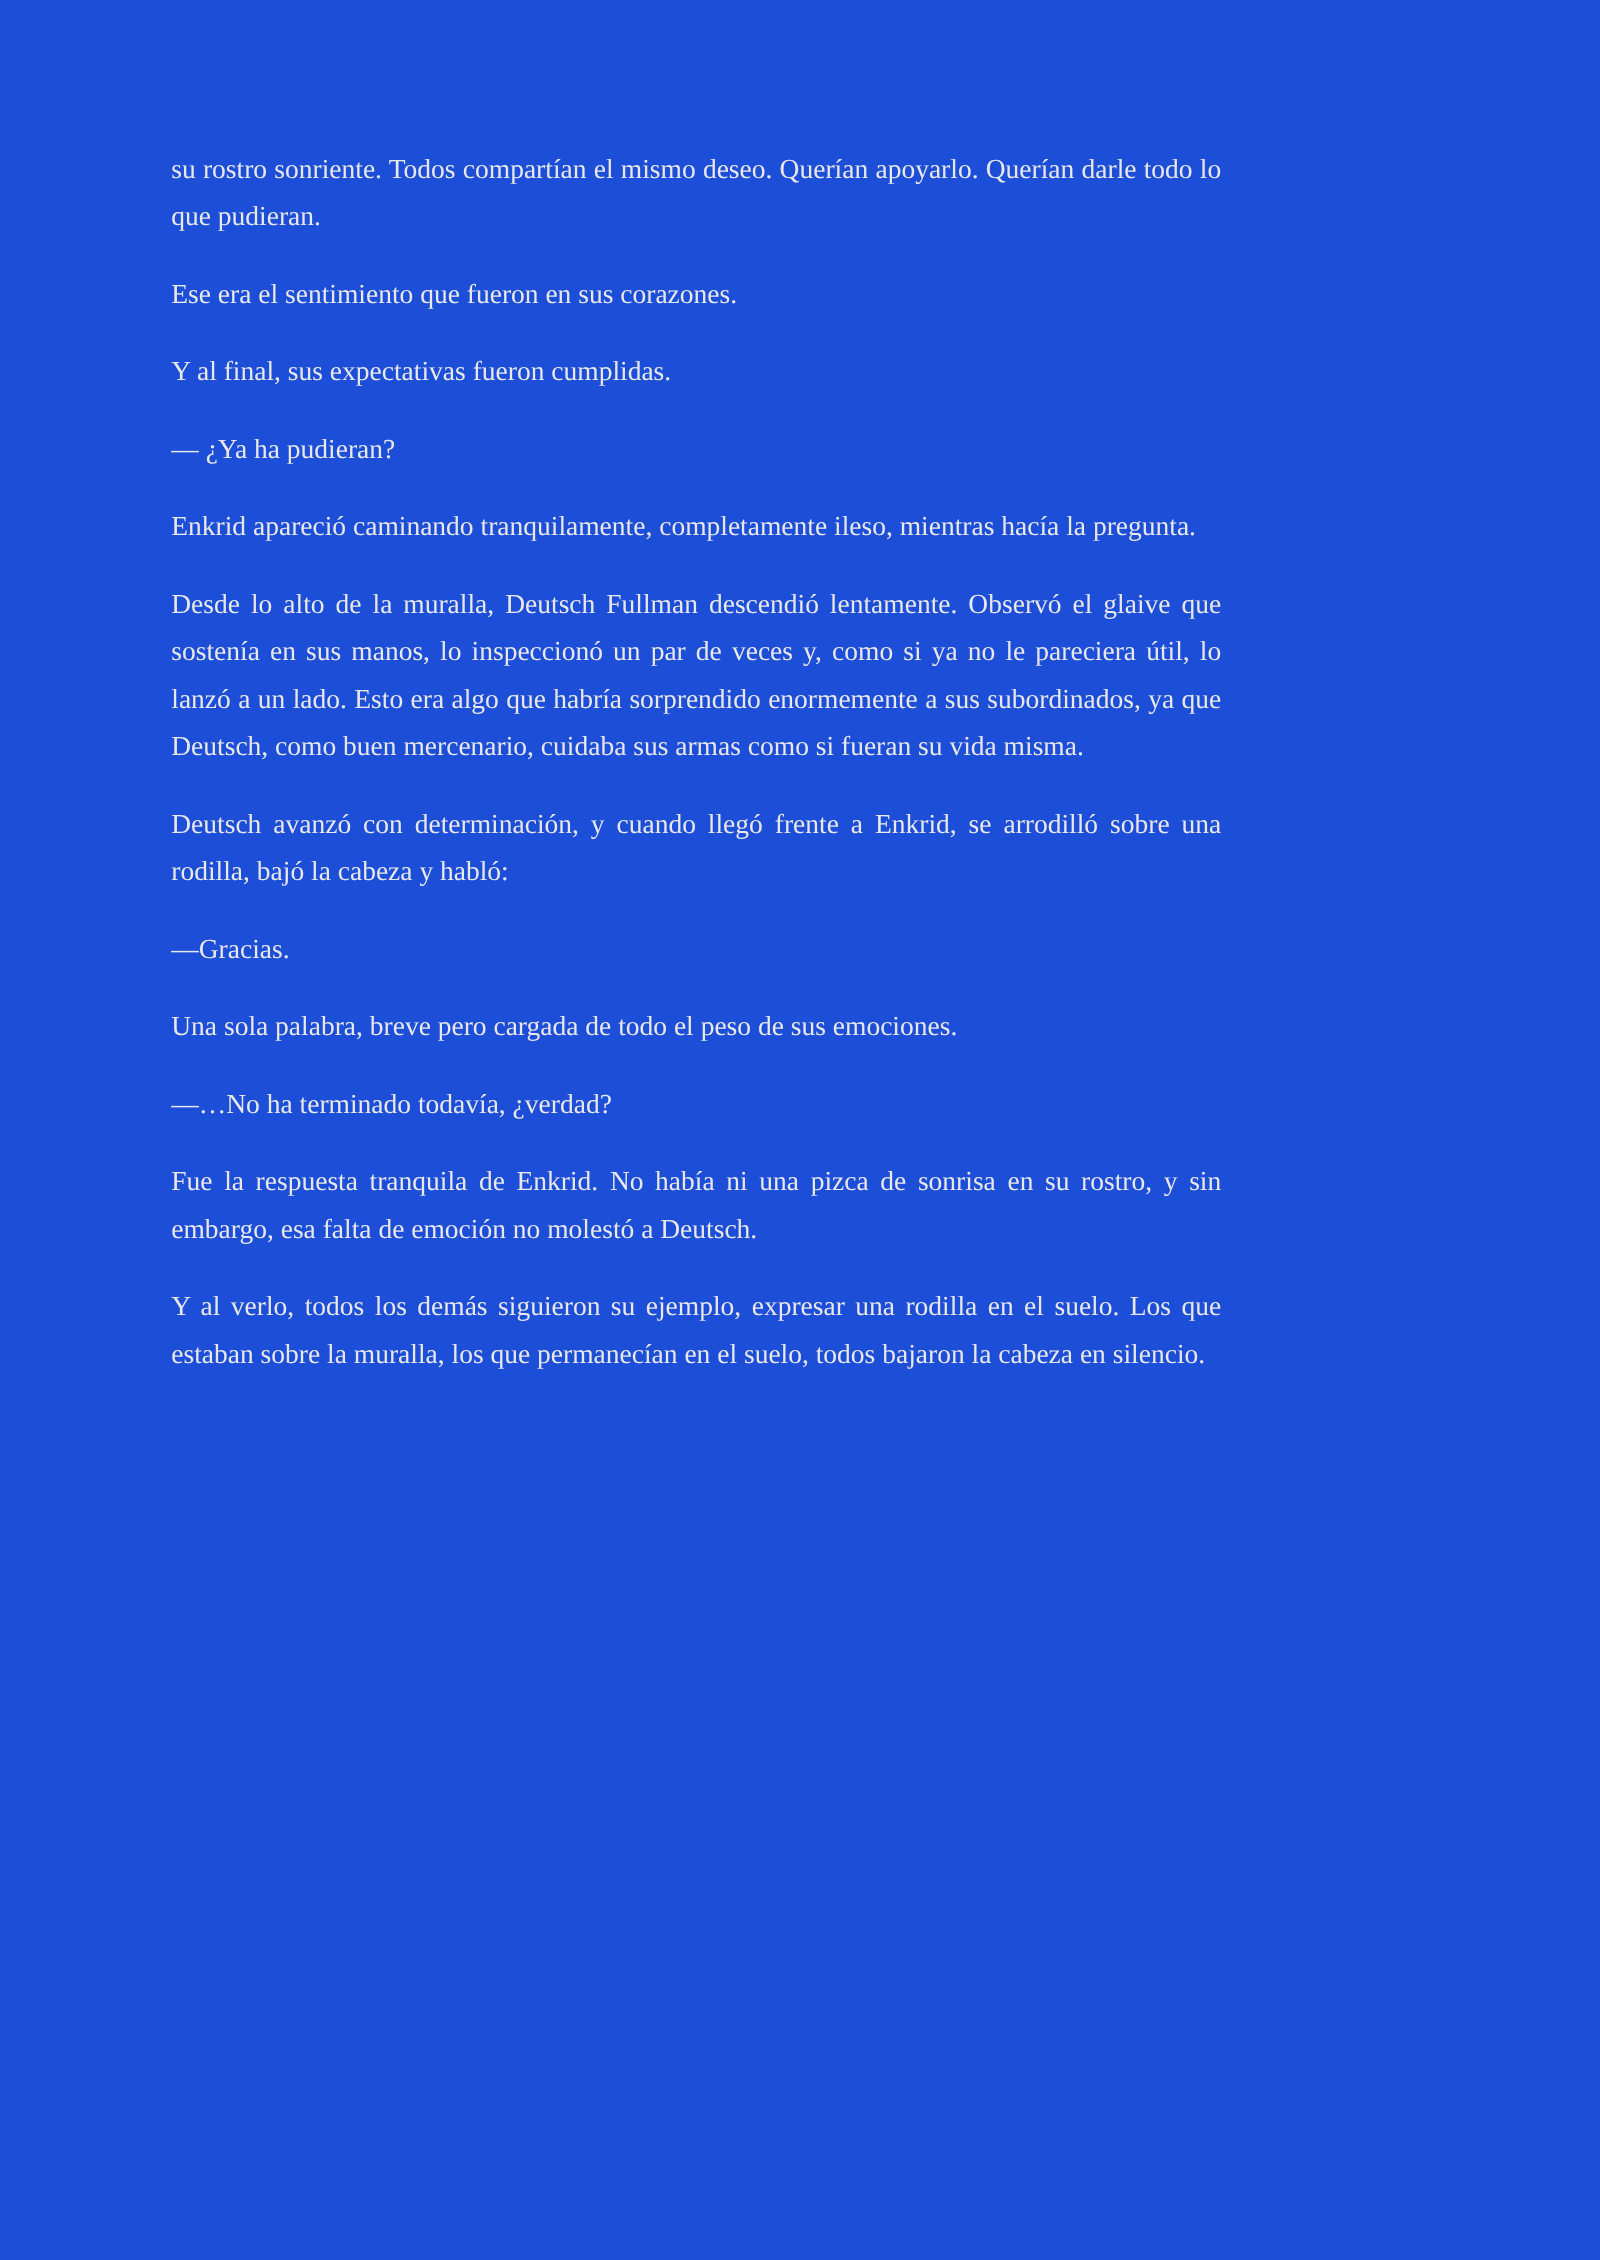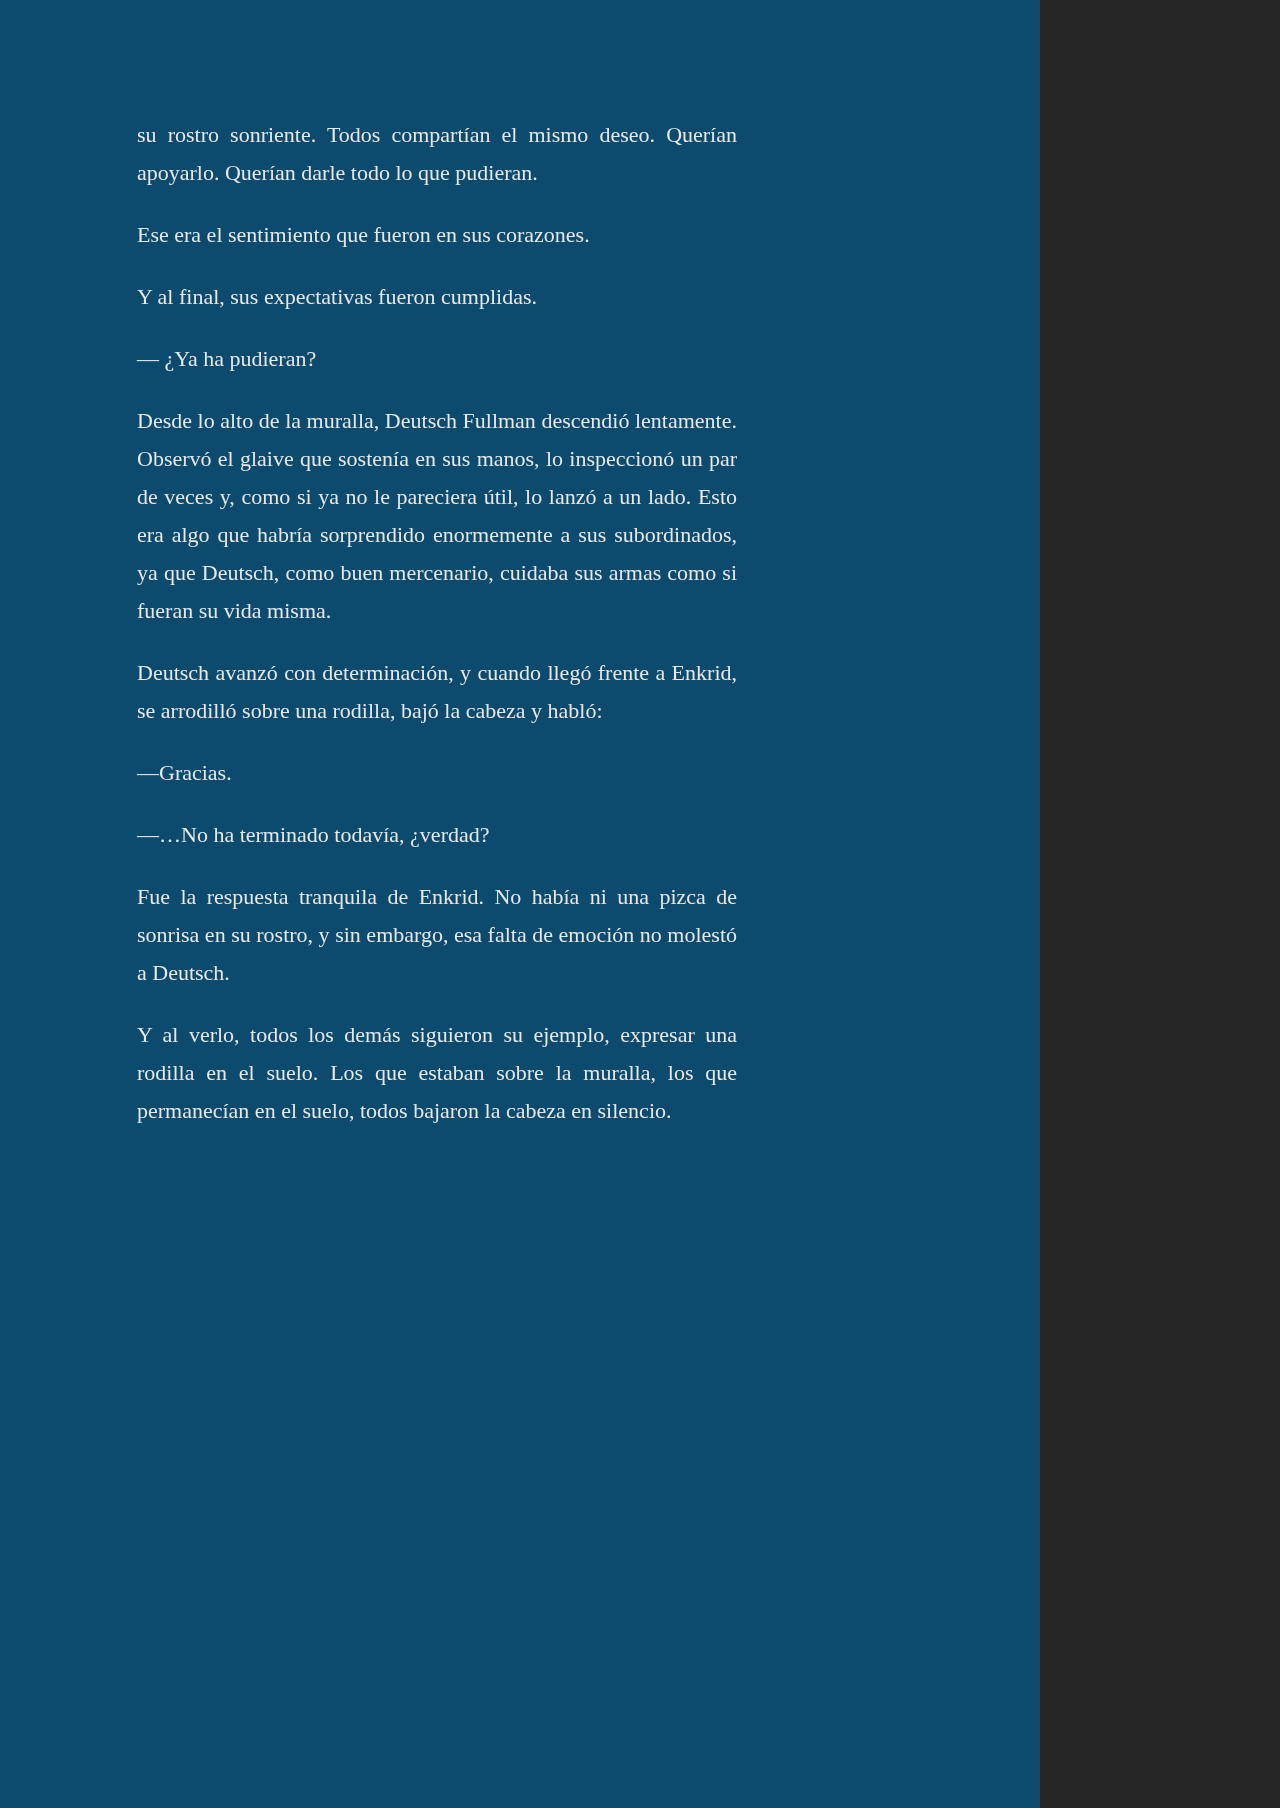--- a/index.html
+++ b/index.html
@@ -9,43 +9,45 @@
   }
   body {
     width: 1280px;
     height: 1808px;
     background: #262626;
     font-family: "Liberation Serif", "DejaVu Serif", serif;
     overflow: hidden;
   }
   .reader-page {
     box-sizing: border-box;
-    width: 1040px;
+    width: 1280px;
     height: 1808px;
     padding: 116px 303px 0 137px;
-    background: #0c4a6e;
+    background: #1d4ed8;
   }
   .reader-content p {
     margin: 0 0 24px 0;
     color: #e8e8e8;
     font-size: 22px;
     line-height: 38px;
     text-align: justify;
     text-justify: inter-word;
   }
 </style>
 </head>
 <body>
 
 <div class="reader-page">
   <div class="reader-content">
     <p>su rostro sonriente. Todos compartían el mismo deseo. Querían apoyarlo. Querían darle todo lo que pudieran.</p>
     <p>Ese era el sentimiento que fueron en sus corazones.</p>
     <p>Y al final, sus expectativas fueron cumplidas.</p>
     <p>— ¿Ya ha pudieran?</p>
+    <p>Enkrid apareció caminando tranquilamente, completamente ileso, mientras hacía la pregunta.</p>
     <p>Desde lo alto de la muralla, Deutsch Fullman descendió lentamente. Observó el glaive que sostenía en sus manos, lo inspeccionó un par de veces y, como si ya no le pareciera útil, lo lanzó a un lado. Esto era algo que habría sorprendido enormemente a sus subordinados, ya que Deutsch, como buen mercenario, cuidaba sus armas como si fueran su vida misma.</p>
     <p>Deutsch avanzó con determinación, y cuando llegó frente a Enkrid, se arrodilló sobre una rodilla, bajó la cabeza y habló:</p>
     <p>—Gracias.</p>
+    <p>Una sola palabra, breve pero cargada de todo el peso de sus emociones.</p>
     <p>—…No ha terminado todavía, ¿verdad?</p>
     <p>Fue la respuesta tranquila de Enkrid. No había ni una pizca de sonrisa en su rostro, y sin embargo, esa falta de emoción no molestó a Deutsch.</p>
     <p>Y al verlo, todos los demás siguieron su ejemplo, expresar una rodilla en el suelo. Los que estaban sobre la muralla, los que permanecían en el suelo, todos bajaron la cabeza en silencio.</p>
   </div>
 </div>
 
 </body></html>

